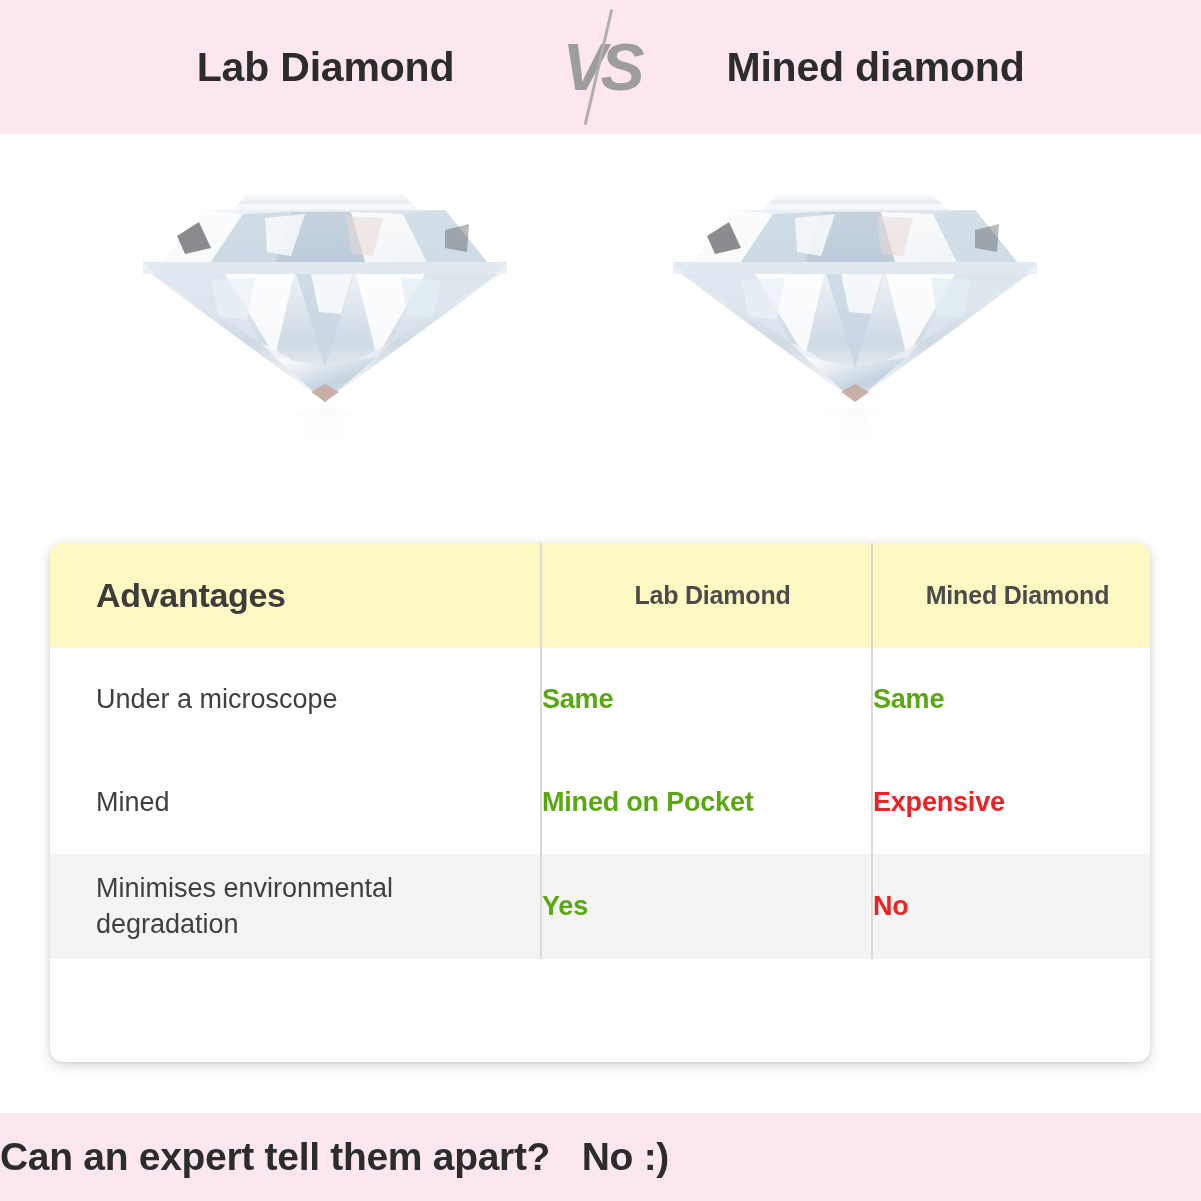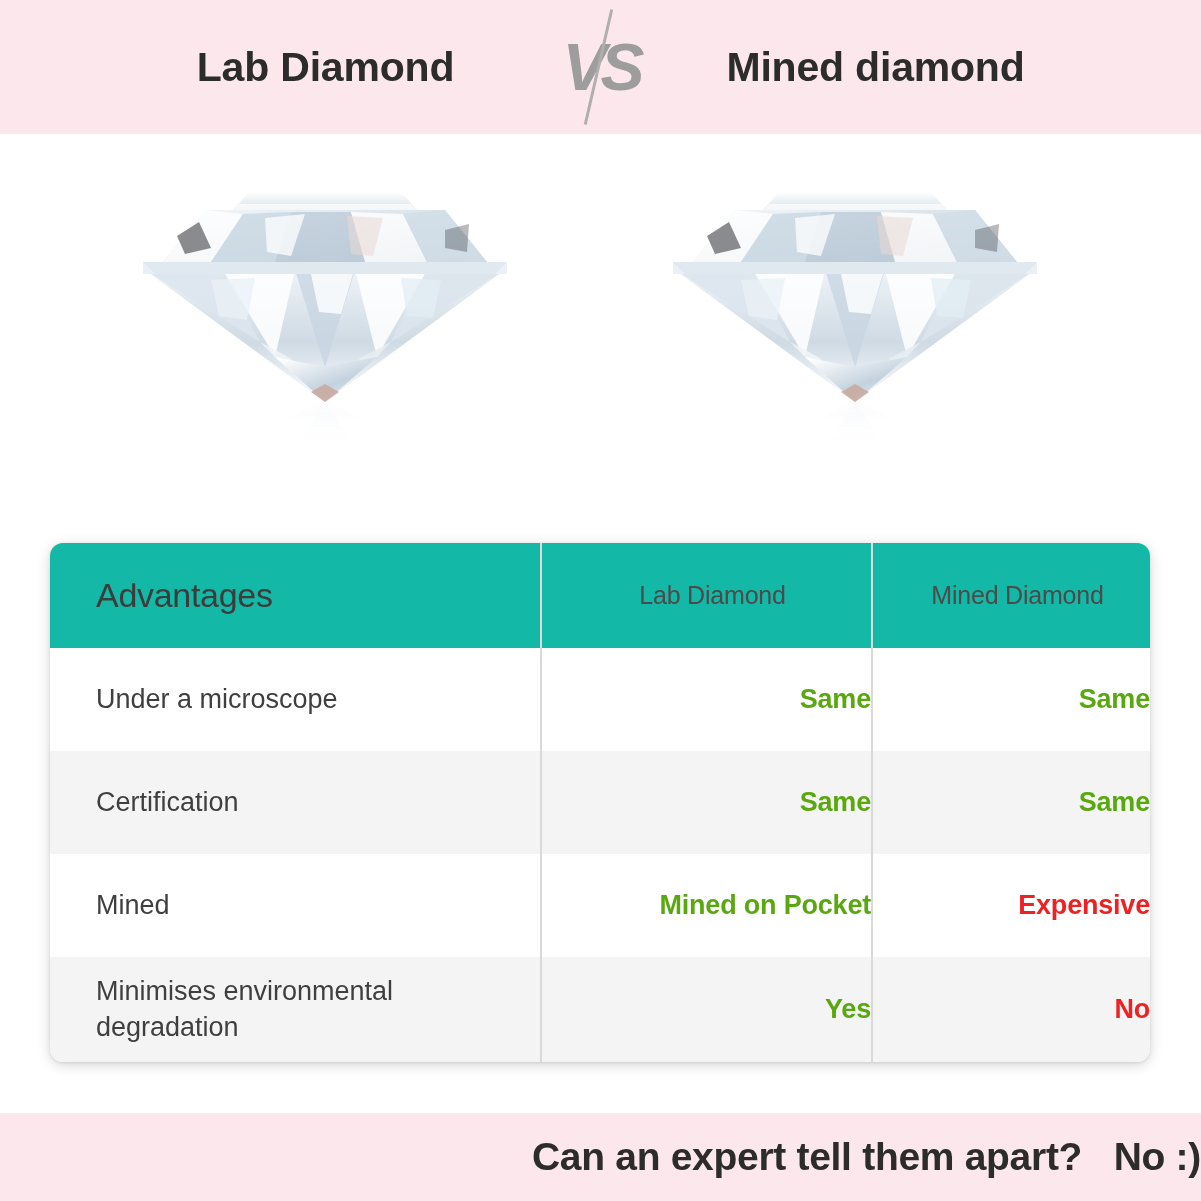--- a/index.html
+++ b/index.html
@@ -104,25 +104,25 @@
     overflow: hidden;
   }
 
   .table { width: 100%; border-collapse: collapse; table-layout: fixed; }
 
   .table col.c-feature { width: 491px; }
   .table col.c-lab     { width: 331px; }
   .table col.c-mined   { width: 278px; }
 
   .table thead th {
-    background: #14b8a6;
+    background: #fef9c3;
     height: 105px;
     vertical-align: middle;
     padding: 0 0 0 12px;
-    font-weight: 400;
+    font-weight: 700;
   }
 
   .th-advantages {
     font-size: 34px;
     color: #3c3c3c;
     text-align: left;
     padding-left: 46px !important;
     letter-spacing: -0.3px;
   }
   .th-col {
@@ -141,42 +141,42 @@
     font-size: 27px;
     color: #3f3f3f;
     text-align: left;
     padding-left: 46px;
     padding-right: 36px;
     line-height: 1.32;
     font-weight: 400;
   }
   .td-value {
     font-size: 27px;
-    text-align: right;
+    text-align: left;
     font-weight: 700;
     letter-spacing: -0.2px;
   }
   .val-good { color: #5aa80f; }
   .val-bad  { color: #ee2222; margin-left: 35px; }
 
   
   .table th.div-l, .table td.div-l {
     border-left: 2px solid #d9d9d9;
   }
 
   
   .footer-banner {
     position: absolute;
     left: 0; top: 1113px;
     width: 1201px;
     height: 88px;
     background: #fce8ec;
     display: flex;
     align-items: center;
-    justify-content: flex-end;
+    justify-content: flex-start;
   }
   .footer-text {
     font-size: 39px;
     font-weight: 700;
     color: #2c2c2c;
     letter-spacing: -0.3px;
     white-space: pre;
   }
 </style>
 </head>
@@ -323,25 +323,20 @@
         </tr>
       </thead>
       <tbody>
 
         <tr>
           <td class="td-feature">Under a microscope</td>
           <td class="td-value val-good div-l">Same</td>
           <td class="td-value val-good div-l">Same</td>
         </tr>
 
-        <tr class="alt">
-          <td class="td-feature">Certification</td>
-          <td class="td-value val-good div-l">Same</td>
-          <td class="td-value val-good div-l">Same</td>
-        </tr>
 
         <tr>
           <td class="td-feature">Mined</td>
           <td class="td-value val-good div-l">Mined on Pocket</td>
           <td class="td-value val-bad div-l">Expensive</td>
         </tr>
 
         <tr class="alt tall">
           <td class="td-feature">Minimises environmental degradation</td>
           <td class="td-value val-good div-l">Yes</td>

